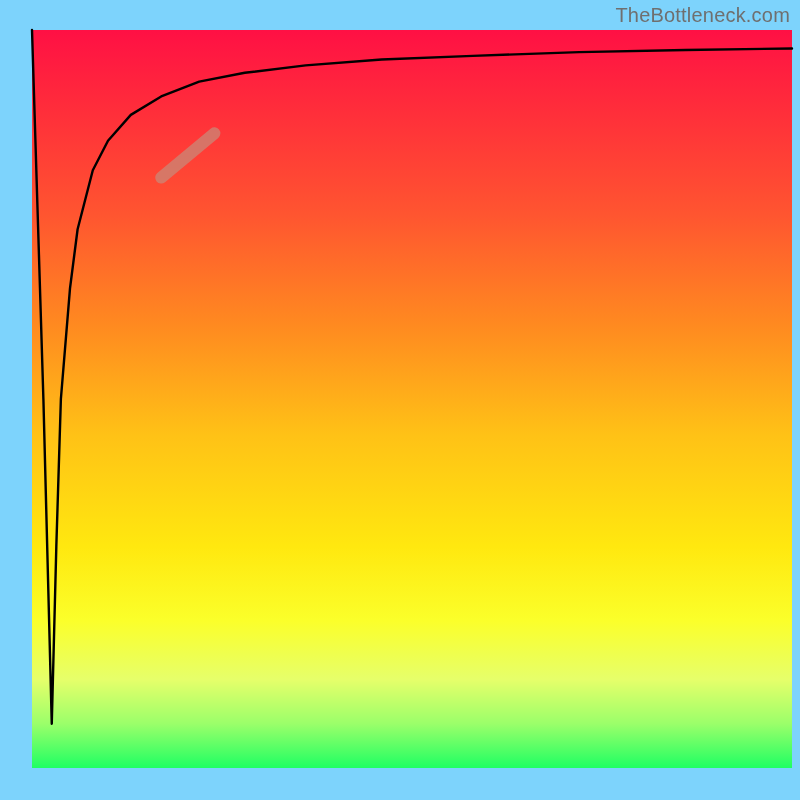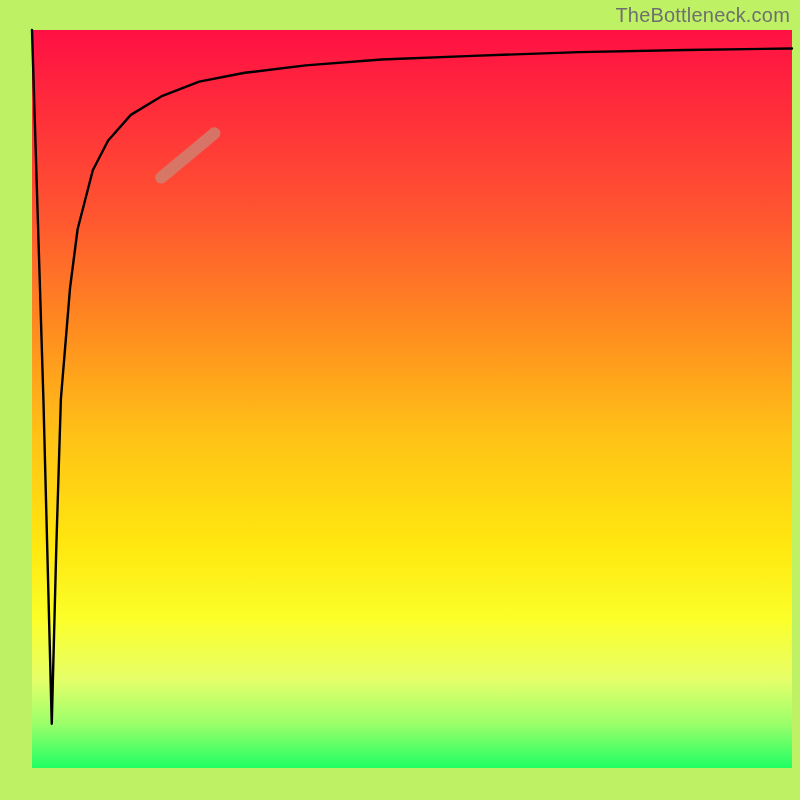--- a/index.html
+++ b/index.html
@@ -8,21 +8,21 @@
     width: 800px;
     height: 800px;
     background: #000;
     overflow: hidden;
     font-family: Arial, Helvetica, sans-serif;
   }
   .frame {
     position: relative;
     width: 800px;
     height: 800px;
-    background: #bef264;
+    background: #7dd3fc;
   }
   .plot-area {
     position: absolute;
     left: 32px;
     top: 30px;
     width: 760px;
     height: 738px;
     
     background: linear-gradient(
       to bottom,

